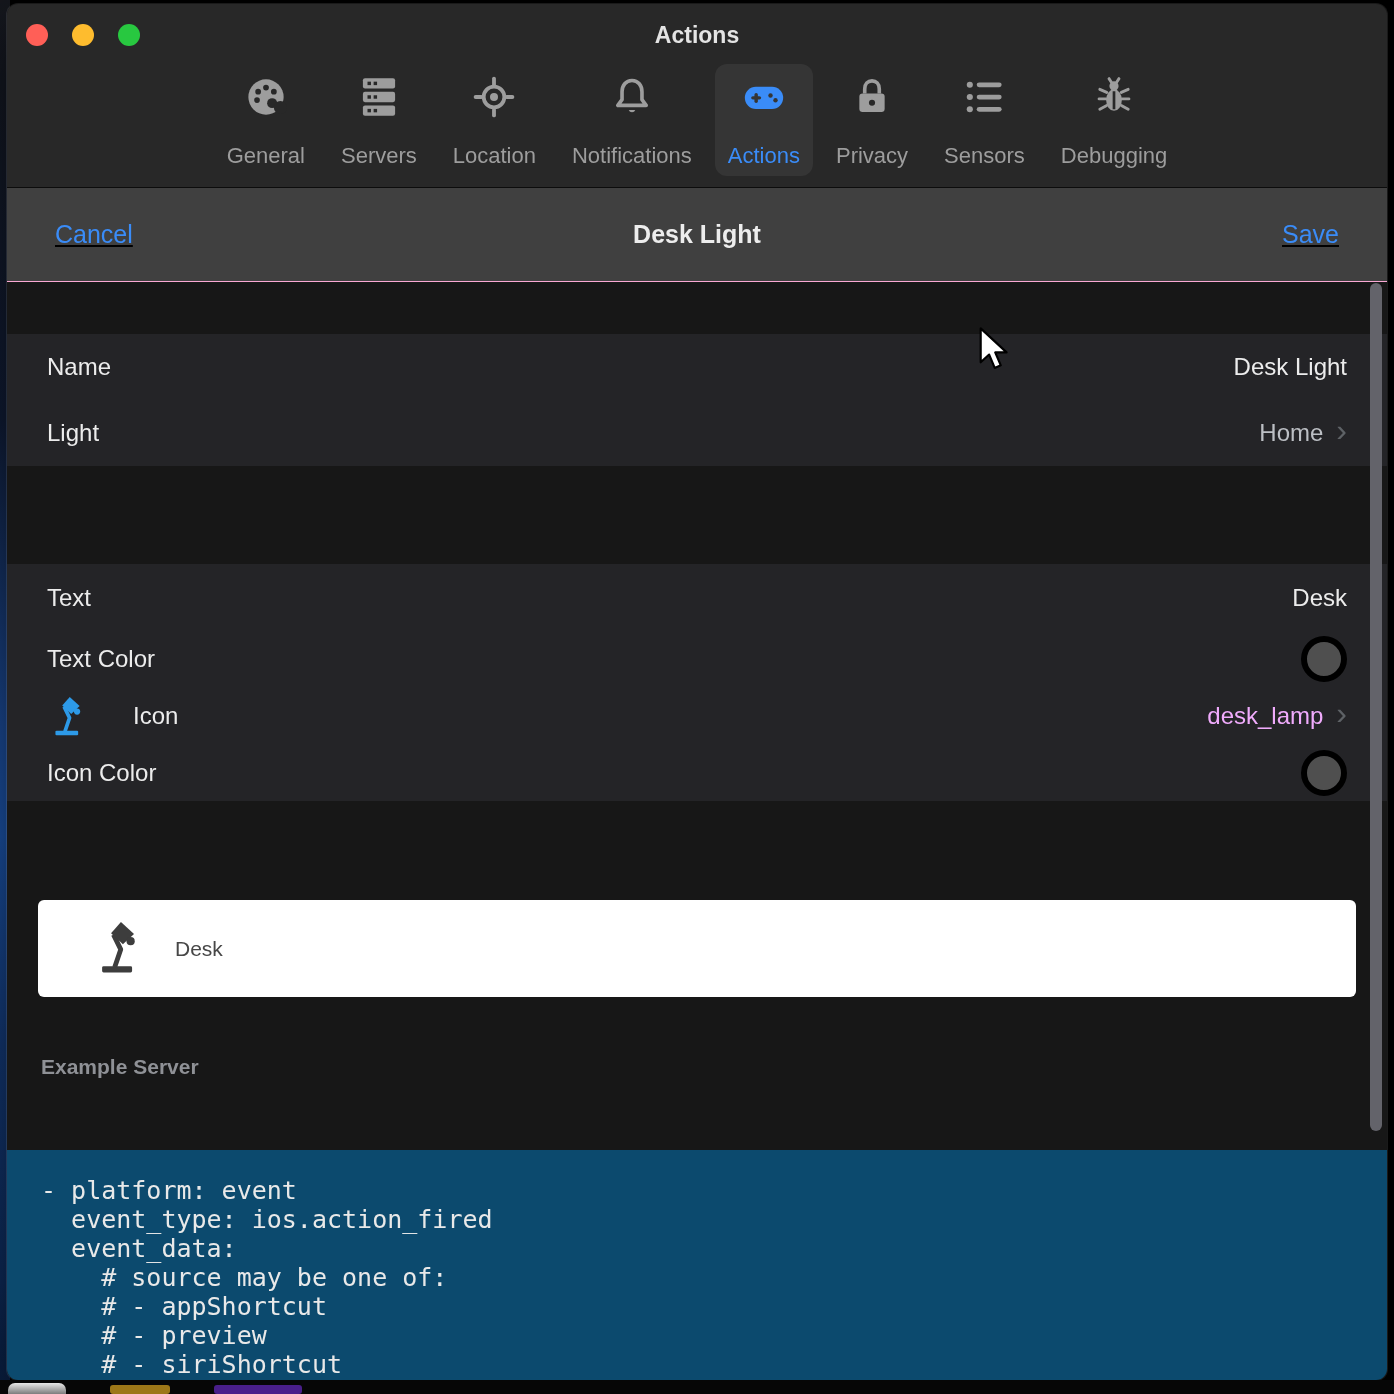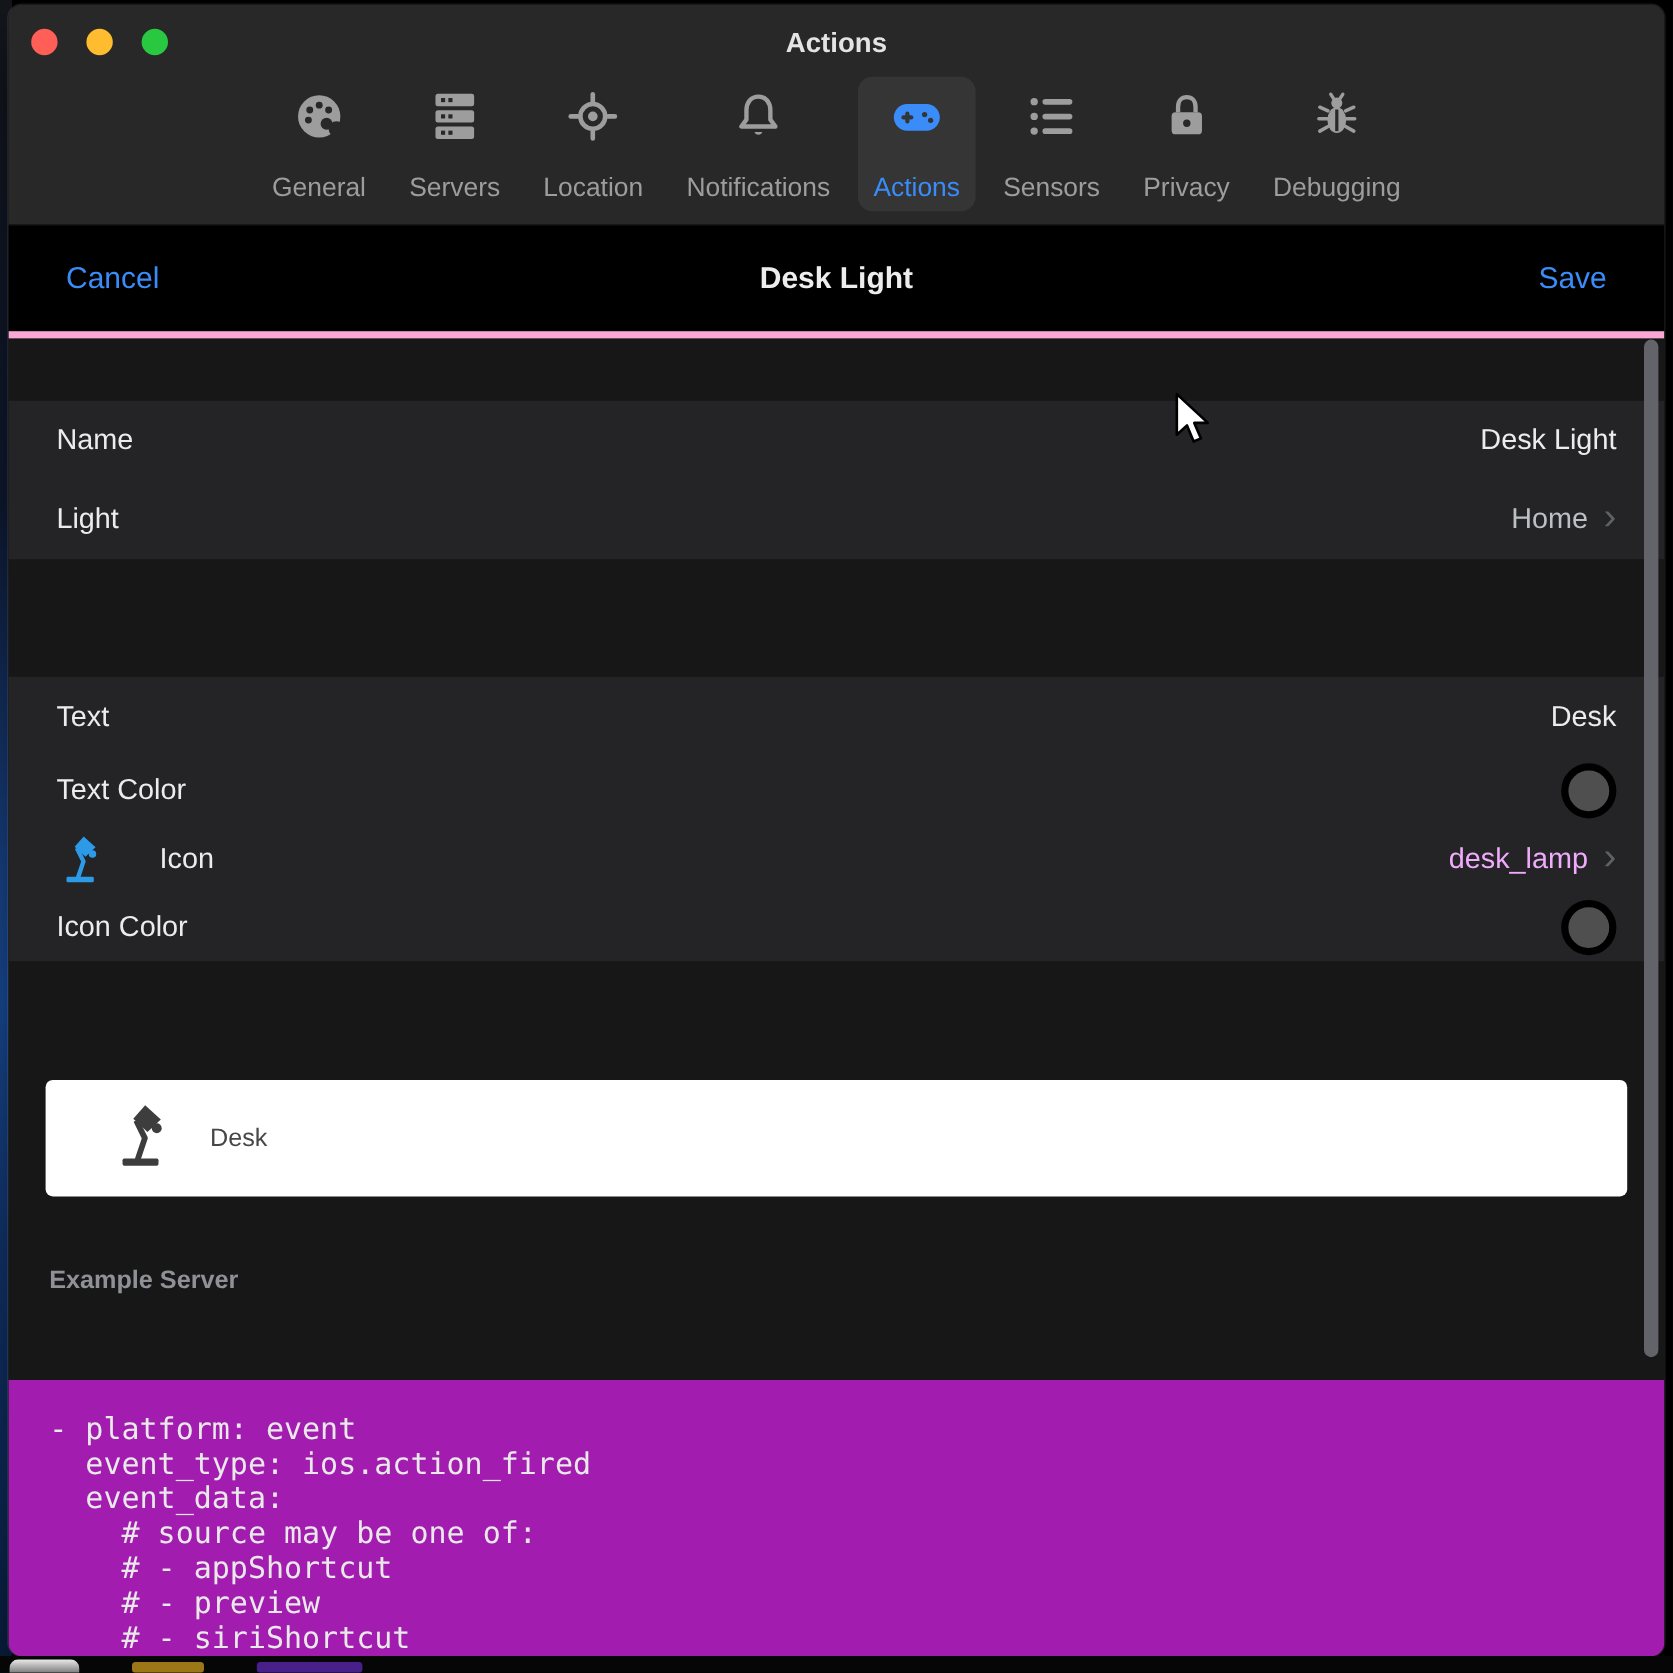--- a/index.html
+++ b/index.html
@@ -39,21 +39,21 @@
              align-items:flex-start; gap:10px; }
   .tb-item { display:flex; flex-direction:column; align-items:center; gap:22px;
              padding:9px 13px 7px; border-radius:12px; cursor:default; }
   .tb-item.selected { background:#353535; }
   .tb-icon { width:48px; height:48px; display:flex; align-items:center; justify-content:center; }
   .tb-icon svg { width:46px; height:46px; }
   .tb-label { font-size:22px; color:#9d9d9d; white-space:nowrap; }
   .tb-item.selected .tb-label { color:#3a8cf8; }
 
   
-  .navbar { position:relative; height:94px; background:#000000; border-bottom:6px solid #f9a8d4;
+  .navbar { position:relative; height:94px; background:#404040; border-bottom:1px solid #f9a8d4;
             display:flex; align-items:center; justify-content:space-between; padding:0 48px; }
   .nav-btn { background:none; border:none; color:#3a8cf8; font-size:25px; font-family:inherit; }
   .nav-title { position:absolute; left:0; right:0; text-align:center; font-size:25px;
                font-weight:700; color:#ededed; pointer-events:none; }
 
   
   .content { position:absolute; top:279px; left:0; right:0; bottom:0; background:#171717; }
   .spacer1 { height:51px; } .spacer2 { height:98px; } .spacer3 { height:99px; }
   .section { background:#242427; }
   .row { display:flex; align-items:center; padding:16px 40px; height:66px; }
@@ -68,21 +68,21 @@
   .row-lead-icon svg { width:44px; height:44px; }
 
   
   .preview { height:97px; margin:0 31px; background:#ffffff; border-radius:6px;
              display:flex; align-items:center; padding-left:53px; }
   .preview svg { width:58px; height:58px; }
   .preview-label { margin-left:26px; font-size:21px; color:#474747; }
 
   
   .example-head { margin:58px 0 0 34px; font-size:21px; font-weight:700; color:#8f9196; }
-  .codeblock { position:absolute; top:867px; left:0; right:0; bottom:0; background:#a21caf;
+  .codeblock { position:absolute; top:867px; left:0; right:0; bottom:0; background:#0c4a6e;
                padding:26px 16px 0 34px; overflow:hidden;
                font-family:"DejaVu Sans Mono", monospace; font-size:25px; line-height:29px;
                color:#e9e9e9; }
   .codeblock div { white-space:pre; }
 
   
   .scroll-thumb { position:absolute; right:5px; top:279px; width:12px; height:848px;
                   border-radius:6px; background:#63636a; }
 
   
@@ -179,41 +179,41 @@
             <circle cx="15.4" cy="11.2" r="1.15"></circle>
                 <circle cx="18" cy="13.7" r="1.15"></circle>
               </g>
             </svg>
         </span>
         <span class="tb-label">Actions</span>
       </div>
 
       <div class="tb-item">
         <span class="tb-icon">
+          <svg viewBox="0 0 24 24">
+            <path d="M8.2 10.2 V7.8 C8.2 5.2 9.8 3.6 12 3.6 C14.2 3.6 15.8 5.2 15.8 7.8 V10.2" fill="none" stroke="#9d9d9d" stroke-width="1.9"></path>
+            <rect x="5.4" y="10.2" width="13.2" height="9.6" rx="1.7" fill="#9d9d9d"></rect>
+            <circle cx="12" cy="15" r="1.6" fill="#282828"></circle>
+            </svg>
+        </span>
+        <span class="tb-label">Privacy</span>
+      </div>
+
+      <div class="tb-item">
+        <span class="tb-icon">
           <svg viewBox="0 0 24 24" fill="#9d9d9d">
             <circle cx="4.6" cy="5.6" r="1.6"></circle>
               <rect x="8.2" y="4.4" width="13" height="2.5" rx="1.25"></rect>
             <circle cx="4.6" cy="12" r="1.6"></circle>
               <rect x="8.2" y="10.8" width="13" height="2.5" rx="1.25"></rect>
             <circle cx="4.6" cy="18.4" r="1.6"></circle>
               <rect x="8.2" y="17.2" width="13" height="2.5" rx="1.25"></rect>
             </svg>
         </span>
         <span class="tb-label">Sensors</span>
-      </div>
-
-      <div class="tb-item">
-        <span class="tb-icon">
-          <svg viewBox="0 0 24 24">
-            <path d="M8.2 10.2 V7.8 C8.2 5.2 9.8 3.6 12 3.6 C14.2 3.6 15.8 5.2 15.8 7.8 V10.2" fill="none" stroke="#9d9d9d" stroke-width="1.9"></path>
-            <rect x="5.4" y="10.2" width="13.2" height="9.6" rx="1.7" fill="#9d9d9d"></rect>
-            <circle cx="12" cy="15" r="1.6" fill="#282828"></circle>
-            </svg>
-        </span>
-        <span class="tb-label">Privacy</span>
       </div>
 
       <div class="tb-item">
         <span class="tb-icon">
           <svg viewBox="0 0 24 24">
             <g stroke="#9d9d9d" stroke-width="1.5" stroke-linecap="round">
               <line x1="8.2" y1="9.6" x2="4.6" y2="8"></line>
                 <line x1="8" y1="13" x2="4.2" y2="13"></line>
               <line x1="8.2" y1="16.4" x2="4.6" y2="18.4"></line>
               <line x1="15.8" y1="9.6" x2="19.4" y2="8"></line>

